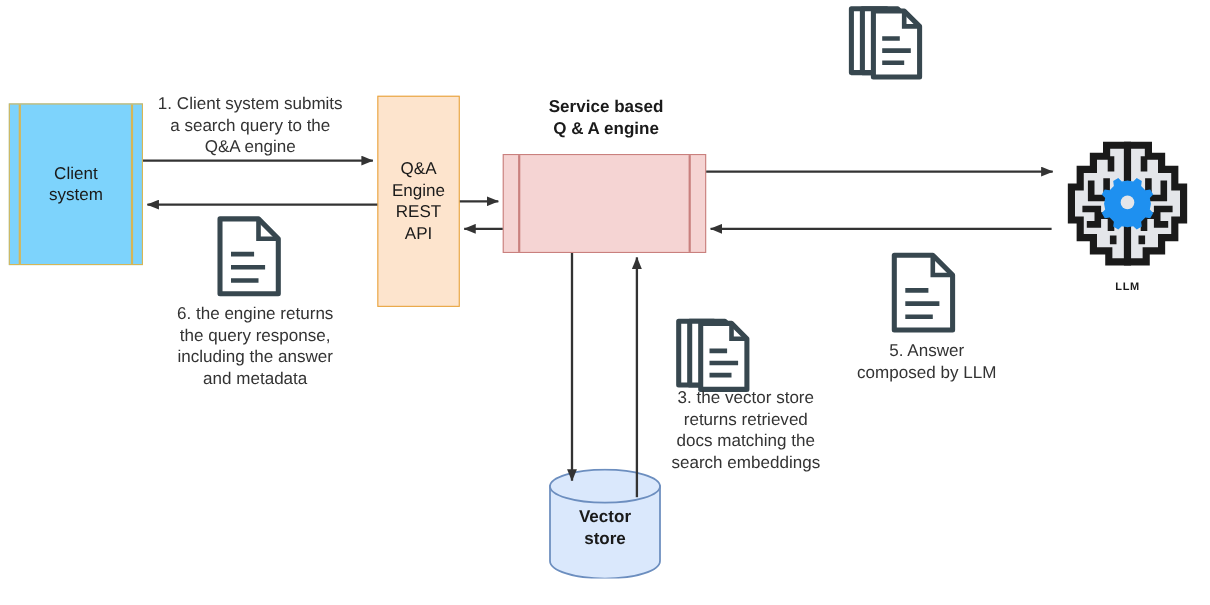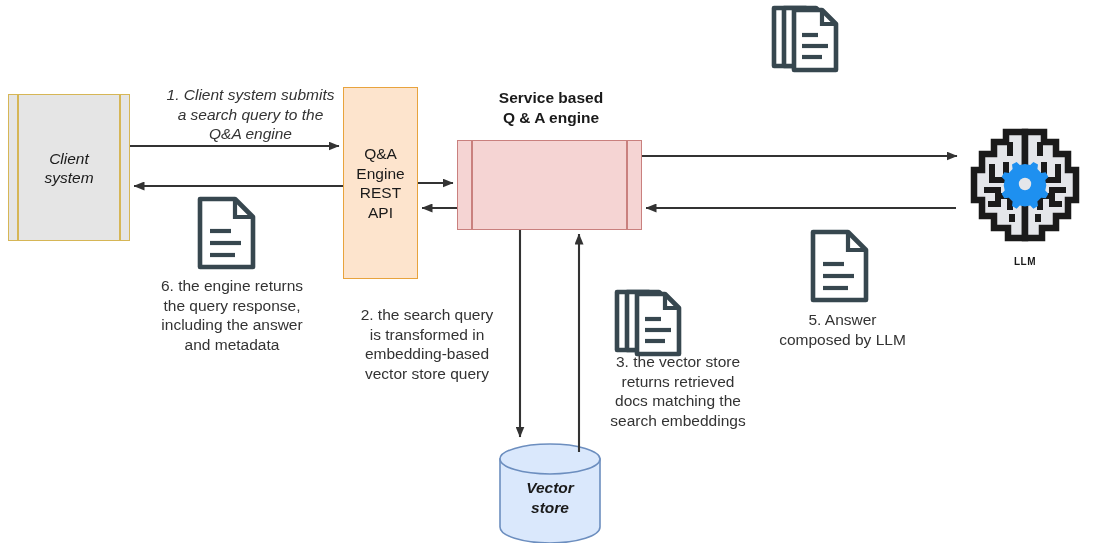--- a/index.html
+++ b/index.html
@@ -16,24 +16,23 @@
     font-size:15.5px;
     line-height:19.5px;
     color:#333333;
     white-space:pre-line;
     font-family:"Liberation Sans",sans-serif;
   }
 
   
   .client-box{
     position:absolute;
-    background:#e5e5e5;
+    background:#7dd3fc;
     border:1.6px solid #d6b656;
     box-sizing:border-box;
-    font-style:italic;
   }
   .client-box .bar{
     position:absolute;top:0;bottom:0;width:1.6px;background:#d6b656;
   }
   .box-text{
     position:absolute;left:0;right:0;top:50%;
     transform:translateY(-50%);
     text-align:center;font-size:15.5px;line-height:19.5px;
     color:#1a1a1a;white-space:pre-line;
   }
@@ -102,21 +101,21 @@
   </div>
 
   <div class="group-title" style="left:455px;top:88px;width:192px;">Service based
 Q &amp; A engine</div>
 
   <div class="qa-box" style="left:457px;top:140px;width:185px;height:90px;">
     <span class="bar" style="left:13px;"></span>
     <span class="bar" style="right:13px;"></span>
   </div>
 
-  <div class="cyl" style="left:498px;top:443px;width:104px;height:100px;font-style:italic;">
+  <div class="cyl" style="left:498px;top:426px;width:104px;height:100px;">
     <svg width="104" height="100" viewBox="0 0 104 100">
       <path d="M2,16 L2,84 A50,16 0 0 0 102,84 L102,16 Z" fill="#dae8fc" stroke="#6c8ebf" stroke-width="1.6"></path>
       <ellipse cx="52" cy="16" rx="50" ry="15" fill="#dae8fc" stroke="#6c8ebf" stroke-width="1.6"></ellipse>
     </svg>
     <div class="cyl-text">Vector
 store</div>
   </div>
 
   <div class="icon" style="left:966px;top:118px;width:118px;height:132px;">
     <svg width="118" height="132" viewBox="0 0 118 132">
@@ -246,28 +245,24 @@
 
     <g>
       <line x1="520" y1="230" x2="520" y2="437" stroke="#333333" stroke-width="2.1" marker-end="url(#ah)"></line>
     </g>
 
     <g>
       <line x1="579" y1="452" x2="579" y2="234" stroke="#333333" stroke-width="2.1" marker-end="url(#ah)"></line>
     </g>
   </svg>
 
-  <div class="label" style="left:148px;top:85px;width:205px;font-style:italic;">1. Client system submits
+  <div class="label" style="left:125px;top:85px;width:205px;">1. Client system submits
 a search query to the
 Q&amp;A engine</div>
 
-  <div class="label" style="left:336px;top:305px;width:182px;">2. the search query
-is transformed in
-embedding-based
-vector store query</div>
 
   <div class="label" style="left:592px;top:352px;width:172px;">3. the vector store
 returns retrieved
 docs matching the
 search embeddings</div>
 
 
   <div class="label" style="left:765px;top:310px;width:155px;">5. Answer
 composed by LLM</div>
 

